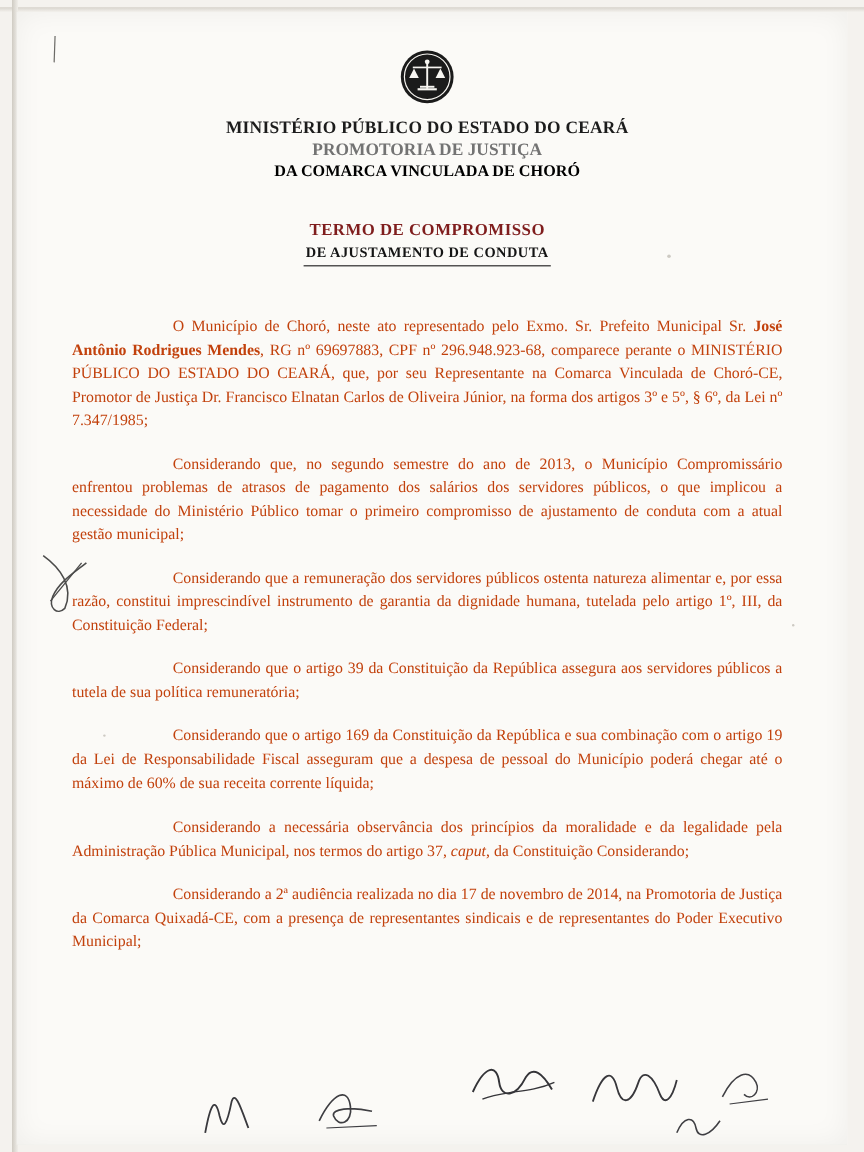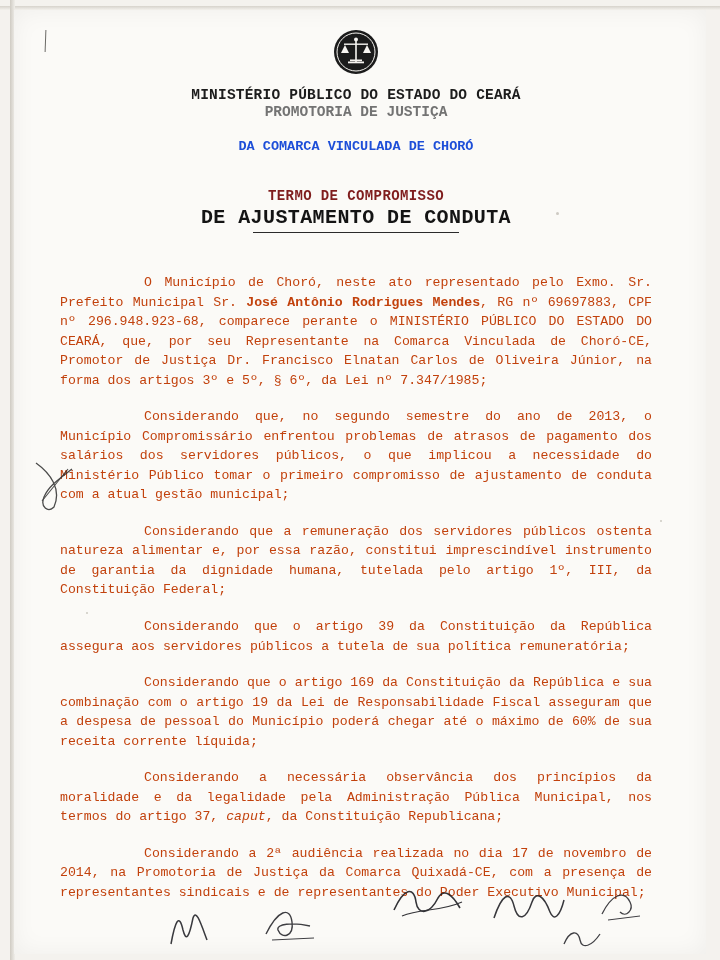--- a/index.html
+++ b/index.html
@@ -42,23 +42,22 @@
     left: 0;
     top: 6px;
     width: 720px;
     height: 4px;
     background: linear-gradient(to bottom, #cfcbc3, #f3f1ec);
     opacity: .8;
   }
   .content {
     position: absolute;
     left: 60px;
-    top: 18px;
+    top: 30px;
     width: 592px;
-    font-family: Liberation Mono, monospace;
   }
   
   .corner-tick {
     position: absolute;
     left: 45px;
     top: 30px;
     width: 1px;
     height: 22px;
     background: #6b6a66;
     transform: rotate(2deg);
@@ -84,36 +83,36 @@
   }
   .hl2 {
     font-weight: bold;
     font-size: 14.5px;
     color: #737373;
     margin-top: 1px;
   }
   .hl3 {
     font-weight: bold;
     font-size: 13.5px;
-    color: #1d4ed8;
-    margin-top: 19px;
+    color: #000000;
+    margin-top: 1px;
   }
   .title-block {
     text-align: center;
     margin-top: 34px;
   }
   .title-line1 {
     font-weight: bold;
     font-size: 14px;
     letter-spacing: .4px;
     color: #7f1d1d;
   }
   .title-line2 {
     font-weight: bold;
-    font-size: 20px;
+    font-size: 12px;
     letter-spacing: .4px;
     color: #141414;
     margin-top: 2px;
   }
   .title-underline {
     width: 206px;
     height: 1px;
     background: #2b2b2b;
     margin: 3px auto 0 auto;
   }
@@ -205,21 +204,21 @@
       <div class="title-line2">DE AJUSTAMENTO DE CONDUTA</div>
       <div class="title-underline"></div>
     </div>
 
     <div class="body" id="body-paragraphs">
         <p class="para"><span>O Município de Choró, neste ato representado pelo Exmo. Sr. Prefeito Municipal Sr. </span><b>José Antônio Rodrigues Mendes</b><span>, RG nº 69697883, CPF nº 296.948.923-68, comparece perante o MINISTÉRIO PÚBLICO DO ESTADO DO CEARÁ, que, por seu Representante na Comarca Vinculada de Choró-CE, Promotor de Justiça Dr. Francisco Elnatan Carlos de Oliveira Júnior, na forma dos artigos 3º e 5º, § 6º, da Lei nº 7.347/1985;</span></p>
         <p class="para"><span>Considerando que, no segundo semestre do ano de 2013, o Município Compromissário enfrentou problemas de atrasos de pagamento dos salários dos servidores públicos, o que implicou a necessidade do Ministério Público tomar o primeiro compromisso de ajustamento de conduta com a atual gestão municipal;</span></p>
         <p class="para"><span>Considerando que a remuneração dos servidores públicos ostenta natureza alimentar e, por essa razão, constitui imprescindível instrumento de garantia da dignidade humana, tutelada pelo artigo 1º, III, da Constituição Federal;</span></p>
         <p class="para"><span>Considerando que o artigo 39 da Constituição da República assegura aos servidores públicos a tutela de sua política remuneratória;</span></p>
         <p class="para"><span>Considerando que o artigo 169 da Constituição da República e sua combinação com o artigo 19 da Lei de Responsabilidade Fiscal asseguram que a despesa de pessoal do Município poderá chegar até o máximo de 60% de sua receita corrente líquida;</span></p>
-        <p class="para"><span>Considerando a necessária observância dos princípios da moralidade e da legalidade pela Administração Pública Municipal, nos termos do artigo 37, </span><i>caput</i><span>, da Constituição Republicana;</span></p>
+        <p class="para"><span>Considerando a necessária observância dos princípios da moralidade e da legalidade pela Administração Pública Municipal, nos termos do artigo 37, </span><i>caput</i><span>, da Constituição Considerando;</span></p>
         <p class="para"><span>Considerando a 2ª audiência realizada no dia 17 de novembro de 2014, na Promotoria de Justiça da Comarca Quixadá-CE, com a presença de representantes sindicais e de representantes do Poder Executivo Municipal;</span></p>
       </div>
   </div>
 
   <div class="scribble-left">
     <svg width="46" height="60" viewBox="0 0 46 60">
       <path d="M4 8 C18 18, 30 34, 22 52 C16 58, 8 52, 12 42 C17 30, 30 22, 40 14" fill="none" stroke="#2d2d2d" stroke-width="1.3"></path>
       <path d="M10 46 L36 14" fill="none" stroke="#2d2d2d" stroke-width="1.1"></path>
     </svg>
   </div>

